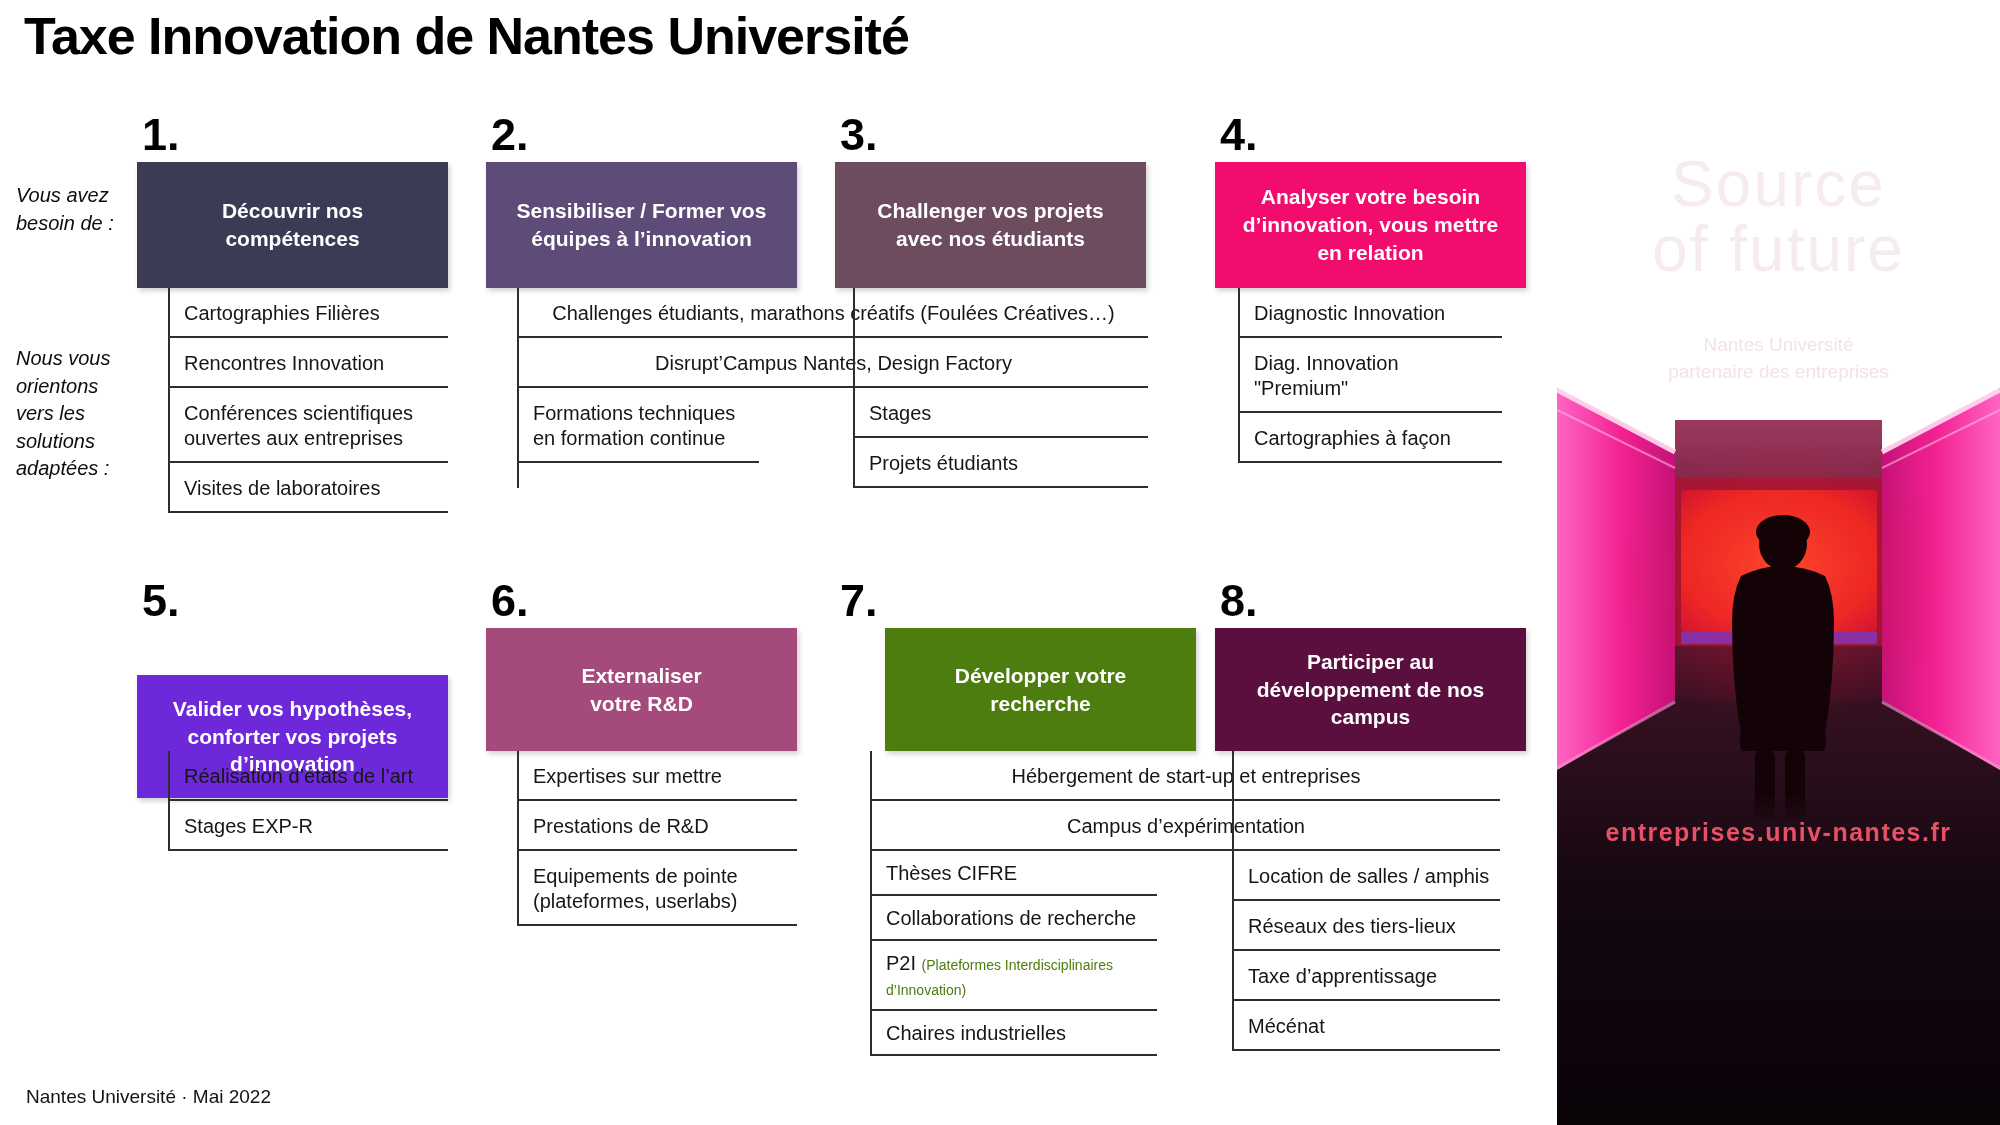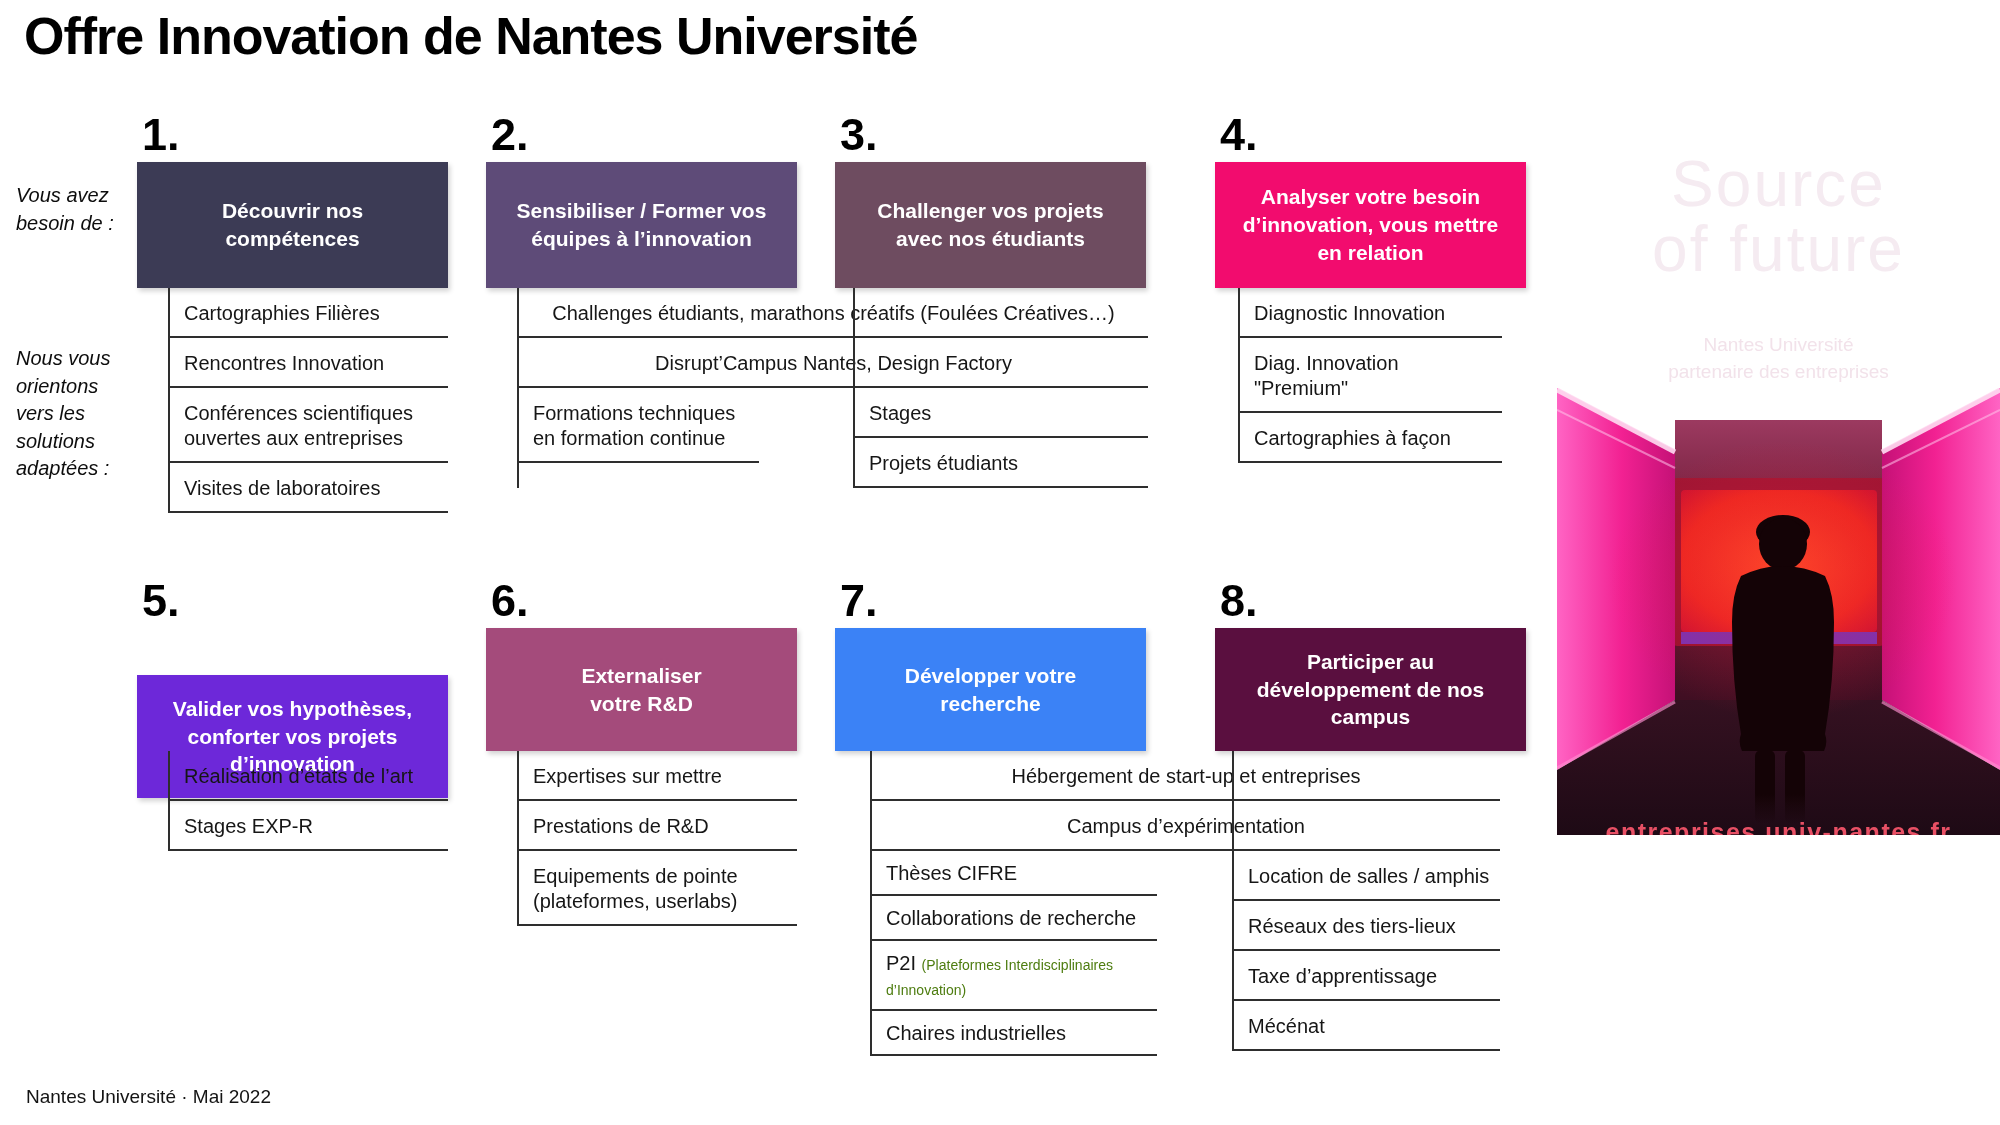--- a/index.html
+++ b/index.html
@@ -22,38 +22,38 @@
   .item.center{text-align:center;padding-left:0;padding-right:0;}
   .shared{position:absolute;border-left:2px solid #2e2e2e;box-sizing:border-box;}
   .split{display:flex;align-items:flex-start;}
   .cell-left{box-sizing:border-box;}
   .cell-right{border-left:2px solid #2e2e2e;box-sizing:border-box;}
   .compact .item{padding:10px 4px 8px 14px;}
   .small-note{font-size:14px;color:#4d7c0f;}
   .vline{position:absolute;width:2px;background:#2e2e2e;}
   .footer{position:absolute;left:26px;top:1086px;font-size:19px;color:#141414;}
   
-  .poster{position:absolute;left:1557px;top:0;width:443px;height:835px;overflow:hidden;
+  .poster{position:absolute;left:1557px;top:0;width:443px;height:1125px;overflow:hidden;
           background:linear-gradient(180deg,#130b11 0%,#170c12 10%,#27101a 20%,#401525 29%,#611c37 38%,#83264e 47%,#8f2b56 55%,#70204 60%,#5c1c35 62%);}
   .poster-logo{position:absolute;top:72px;left:0;right:0;display:flex;justify-content:center;align-items:center;gap:15px;}
   .logo-mark{width:52px;height:70px;}
   .logo-text{color:#fff;font-size:27px;font-weight:500;line-height:1.16;letter-spacing:.3px;}
   .poster-headline{position:absolute;top:152px;left:0;right:0;text-align:center;color:#f5ebf1;
                    font-size:64px;font-weight:300;line-height:1.02;letter-spacing:2px;}
   .poster-tagline{position:absolute;top:332px;left:0;right:0;text-align:center;color:#f2e2ea;
                   font-size:19px;line-height:1.42;}
   .corridor{position:absolute;left:0;top:380px;width:443px;height:745px;display:block;}
   .poster-url{position:absolute;top:818px;left:0;right:0;text-align:center;font-size:25px;font-weight:700;letter-spacing:1.5px;}
 </style>
 </head>
 <body>
 
 <div class="canvas">
 
-  <h1 class="title">Offre Innovation de Nantes Université</h1>
+  <h1 class="title">Taxe Innovation de Nantes Université</h1>
 
   <div class="side-label" id="label-need">Vous avez besoin de :</div>
   <div class="side-label" id="label-orient">Nous vous orientons vers les solutions adaptées :</div>
 
   <div class="num" style="left:142px;top:112px">1.</div>
   <div class="num" style="left:491px;top:112px">2.</div>
   <div class="num" style="left:840px;top:112px">3.</div>
   <div class="num" style="left:1220px;top:112px">4.</div>
 
   <div class="box r1" style="left: 137px; background: rgb(60, 59, 85);">Découvrir nos compétences</div>
@@ -89,21 +89,21 @@
     <div class="item">Cartographies à façon</div>
   </div>
 
   <div class="num" style="left:142px;top:578px">5.</div>
   <div class="num" style="left:491px;top:578px">6.</div>
   <div class="num" style="left:840px;top:578px">7.</div>
   <div class="num" style="left:1220px;top:578px">8.</div>
 
   <div class="box r2" style="left: 137px; background: #6d28d9; margin-top: 47px;">Valider vos hypothèses, conforter vos projets d’innovation</div>
   <div class="box r2 narrow" style="left: 486px; background: rgb(164, 75, 123);">Externaliser votre R&amp;D</div>
-  <div class="box r2" style="left: 835px; background: #3b82f6;">Développer votre recherche</div>
+  <div class="box r2" style="left: 885px; background: #4d7c0f;">Développer votre recherche</div>
   <div class="box r2" style="left: 1215px; background: rgb(90, 15, 63);">Participer au développement de nos campus</div>
 
   <div class="list bordered" style="left:168px;top:751px;width:280px">
     <div class="item">Réalisation d’états de l’art</div>
     <div class="item">Stages EXP-R</div>
   </div>
 
   <div class="list bordered" style="left:517px;top:751px;width:280px">
     <div class="item">Expertises sur mettre</div>
     <div class="item">Prestations de R&amp;D</div>

